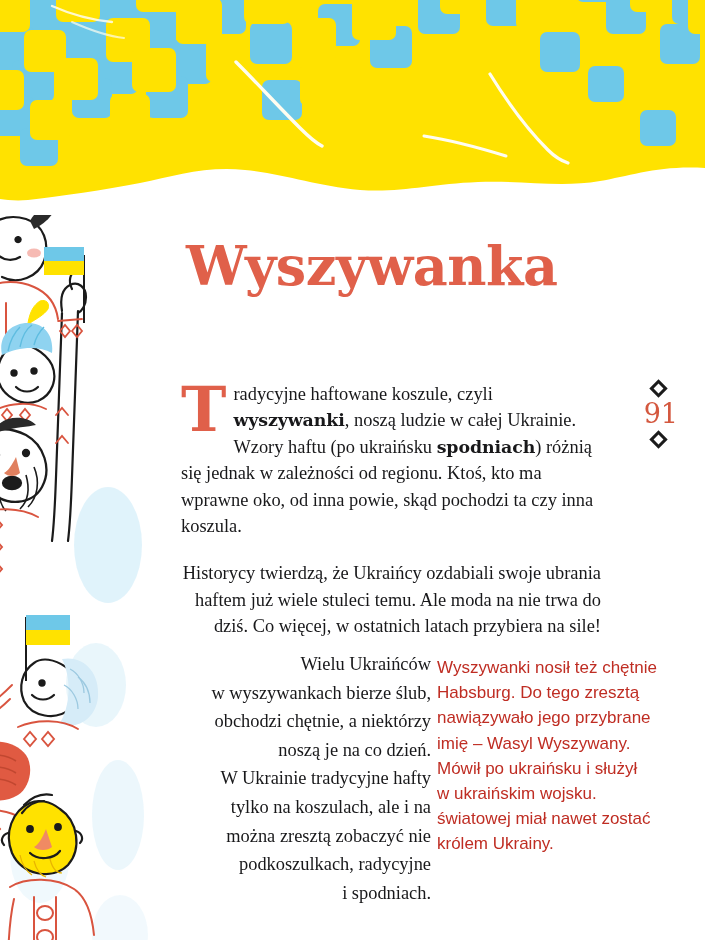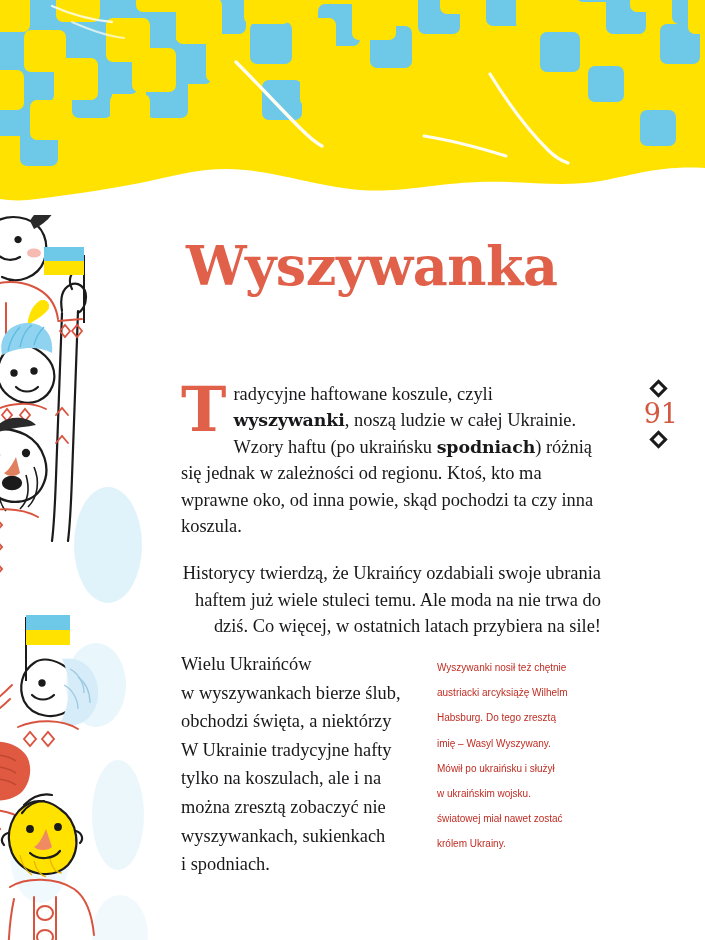--- a/index.html
+++ b/index.html
@@ -130,29 +130,30 @@
     width: 460px;
   }
   .col-left {
     position: absolute;
     left: 0; top: 0;
     width: 250px;
     font-family: "Liberation Serif", serif;
     font-size: 18.4px;
     line-height: 28.6px;
     color: #18181a;
+    text-align: right;
   }
   .col-left div { white-space: nowrap; }
   .col-right {
     position: absolute;
     left: 256px;
     top: 5px;
     width: 200px;
     font-family: "Liberation Sans", sans-serif;
-    font-size: 10px;
+    font-size: 17px;
     line-height: 25.2px;
     color: #bf2d23;
   }
   .col-right div { white-space: nowrap; }
 </style>
 </head>
 <body>
 
 <div class="banner">
   <div class="banner-sky"></div>
@@ -436,32 +437,33 @@
     <p class="para">
       <span class="dropcap">T</span><span>radycyjne haftowane koszule, czyli </span><span class="emph">wyszywanki</span><span>, noszą ludzie w całej Ukrainie. Wzory haftu (po ukraińsku </span><span class="emph">spodniach</span><span>) różnią się jednak w zależności od regionu. Ktoś, kto ma wprawne oko, od inna powie, skąd pochodzi ta czy inna koszula.</span>
     </p>
     <p class="para">Historycy twierdzą, że Ukraińcy ozdabiali swoje ubrania haftem już wiele stuleci temu. Ale moda na nie trwa do dziś. Co więcej, w ostatnich latach przybiera na sile!</p>
   </div>
 
   <div class="lower-cols">
     <div class="col-left">
       <div>Wielu Ukraińców</div>
       <div>w wyszywankach bierze ślub,</div>
-      <div>obchodzi święta, a niektórzy</div>
+      <div>obchodzi chętnie, a niektórzy</div>
+      <div>noszą je na co dzień.</div>
       <div>W Ukrainie tradycyjne hafty</div>
       <div>tylko na koszulach, ale i na</div>
       <div>można zresztą zobaczyć nie</div>
-      <div>wyszywankach, sukienkach</div>
+      <div>podkoszulkach, radycyjne</div>
       <div>i spodniach.</div>
     </div>
 
     <div class="col-right">
       <div>Wyszywanki nosił też chętnie</div>
-      <div>austriacki arcyksiążę Wilhelm</div>
       <div>Habsburg. Do tego zresztą</div>
+      <div>nawiązywało jego przybrane</div>
       <div>imię – Wasyl Wyszywany.</div>
       <div>Mówił po ukraińsku i służył</div>
       <div>w ukraińskim wojsku.</div>
       <div>światowej miał nawet zostać</div>
       <div>królem Ukrainy.</div>
     </div>
   </div>
 
 </div>
 

